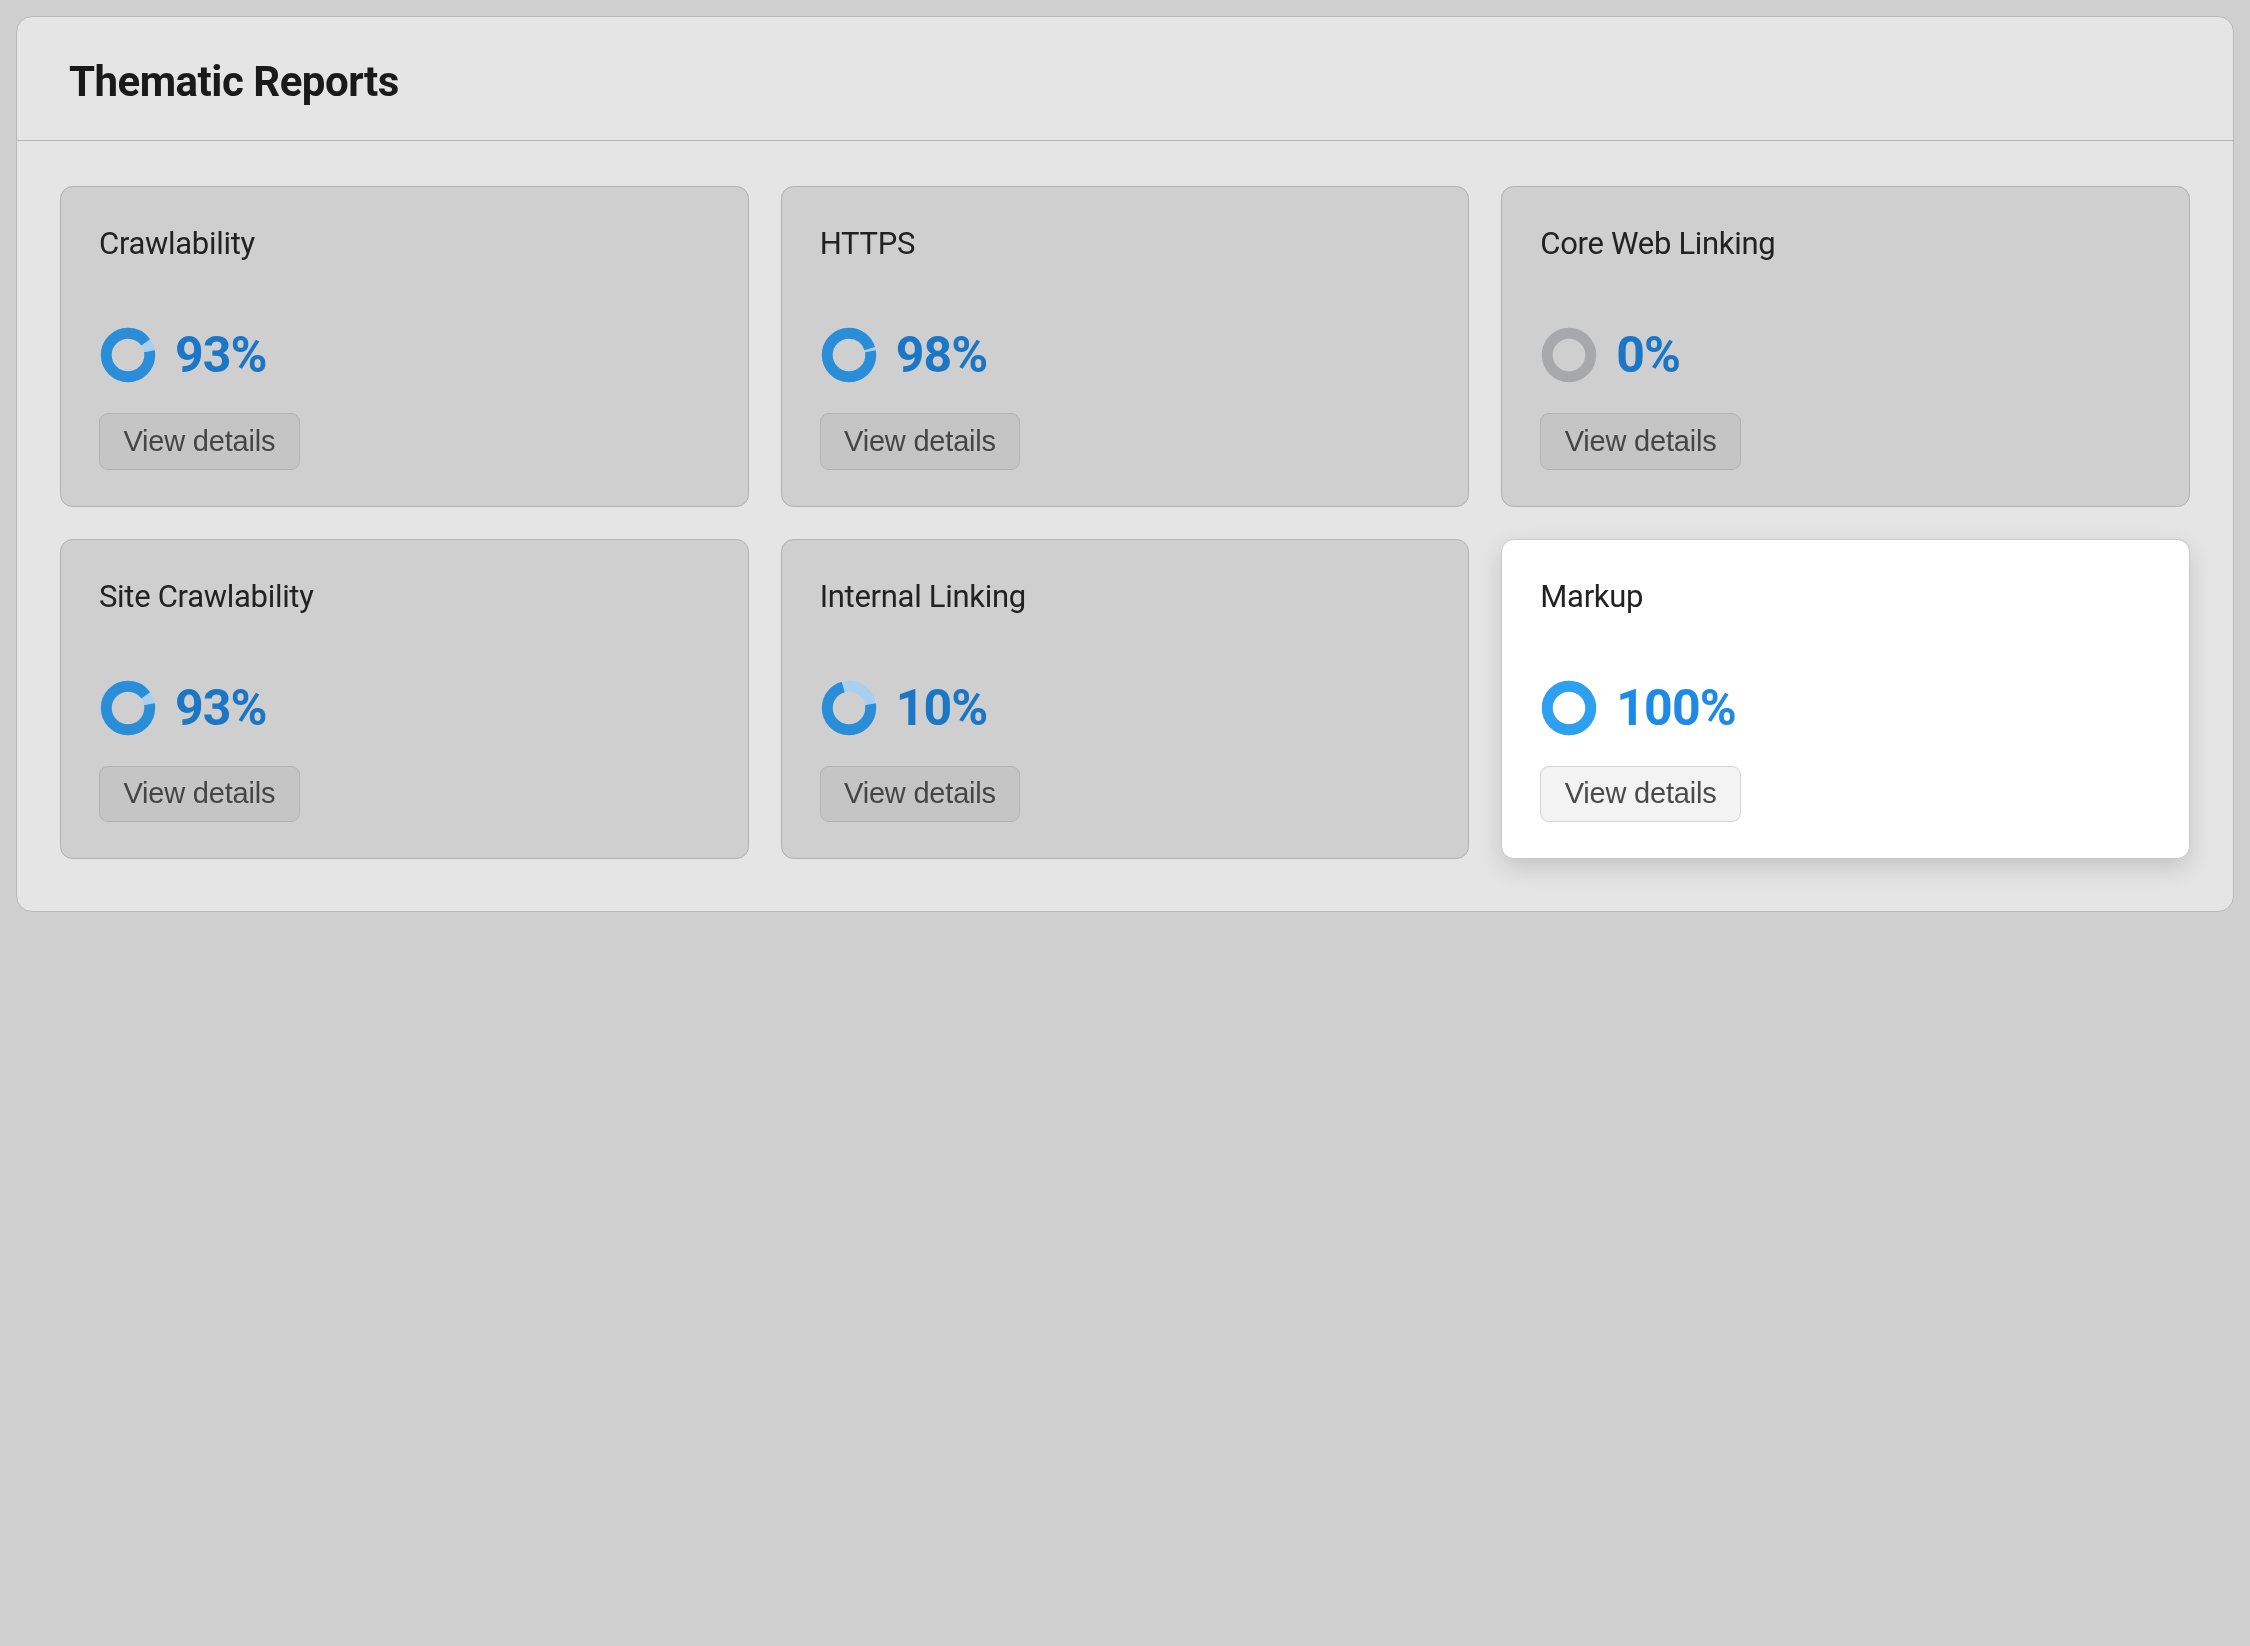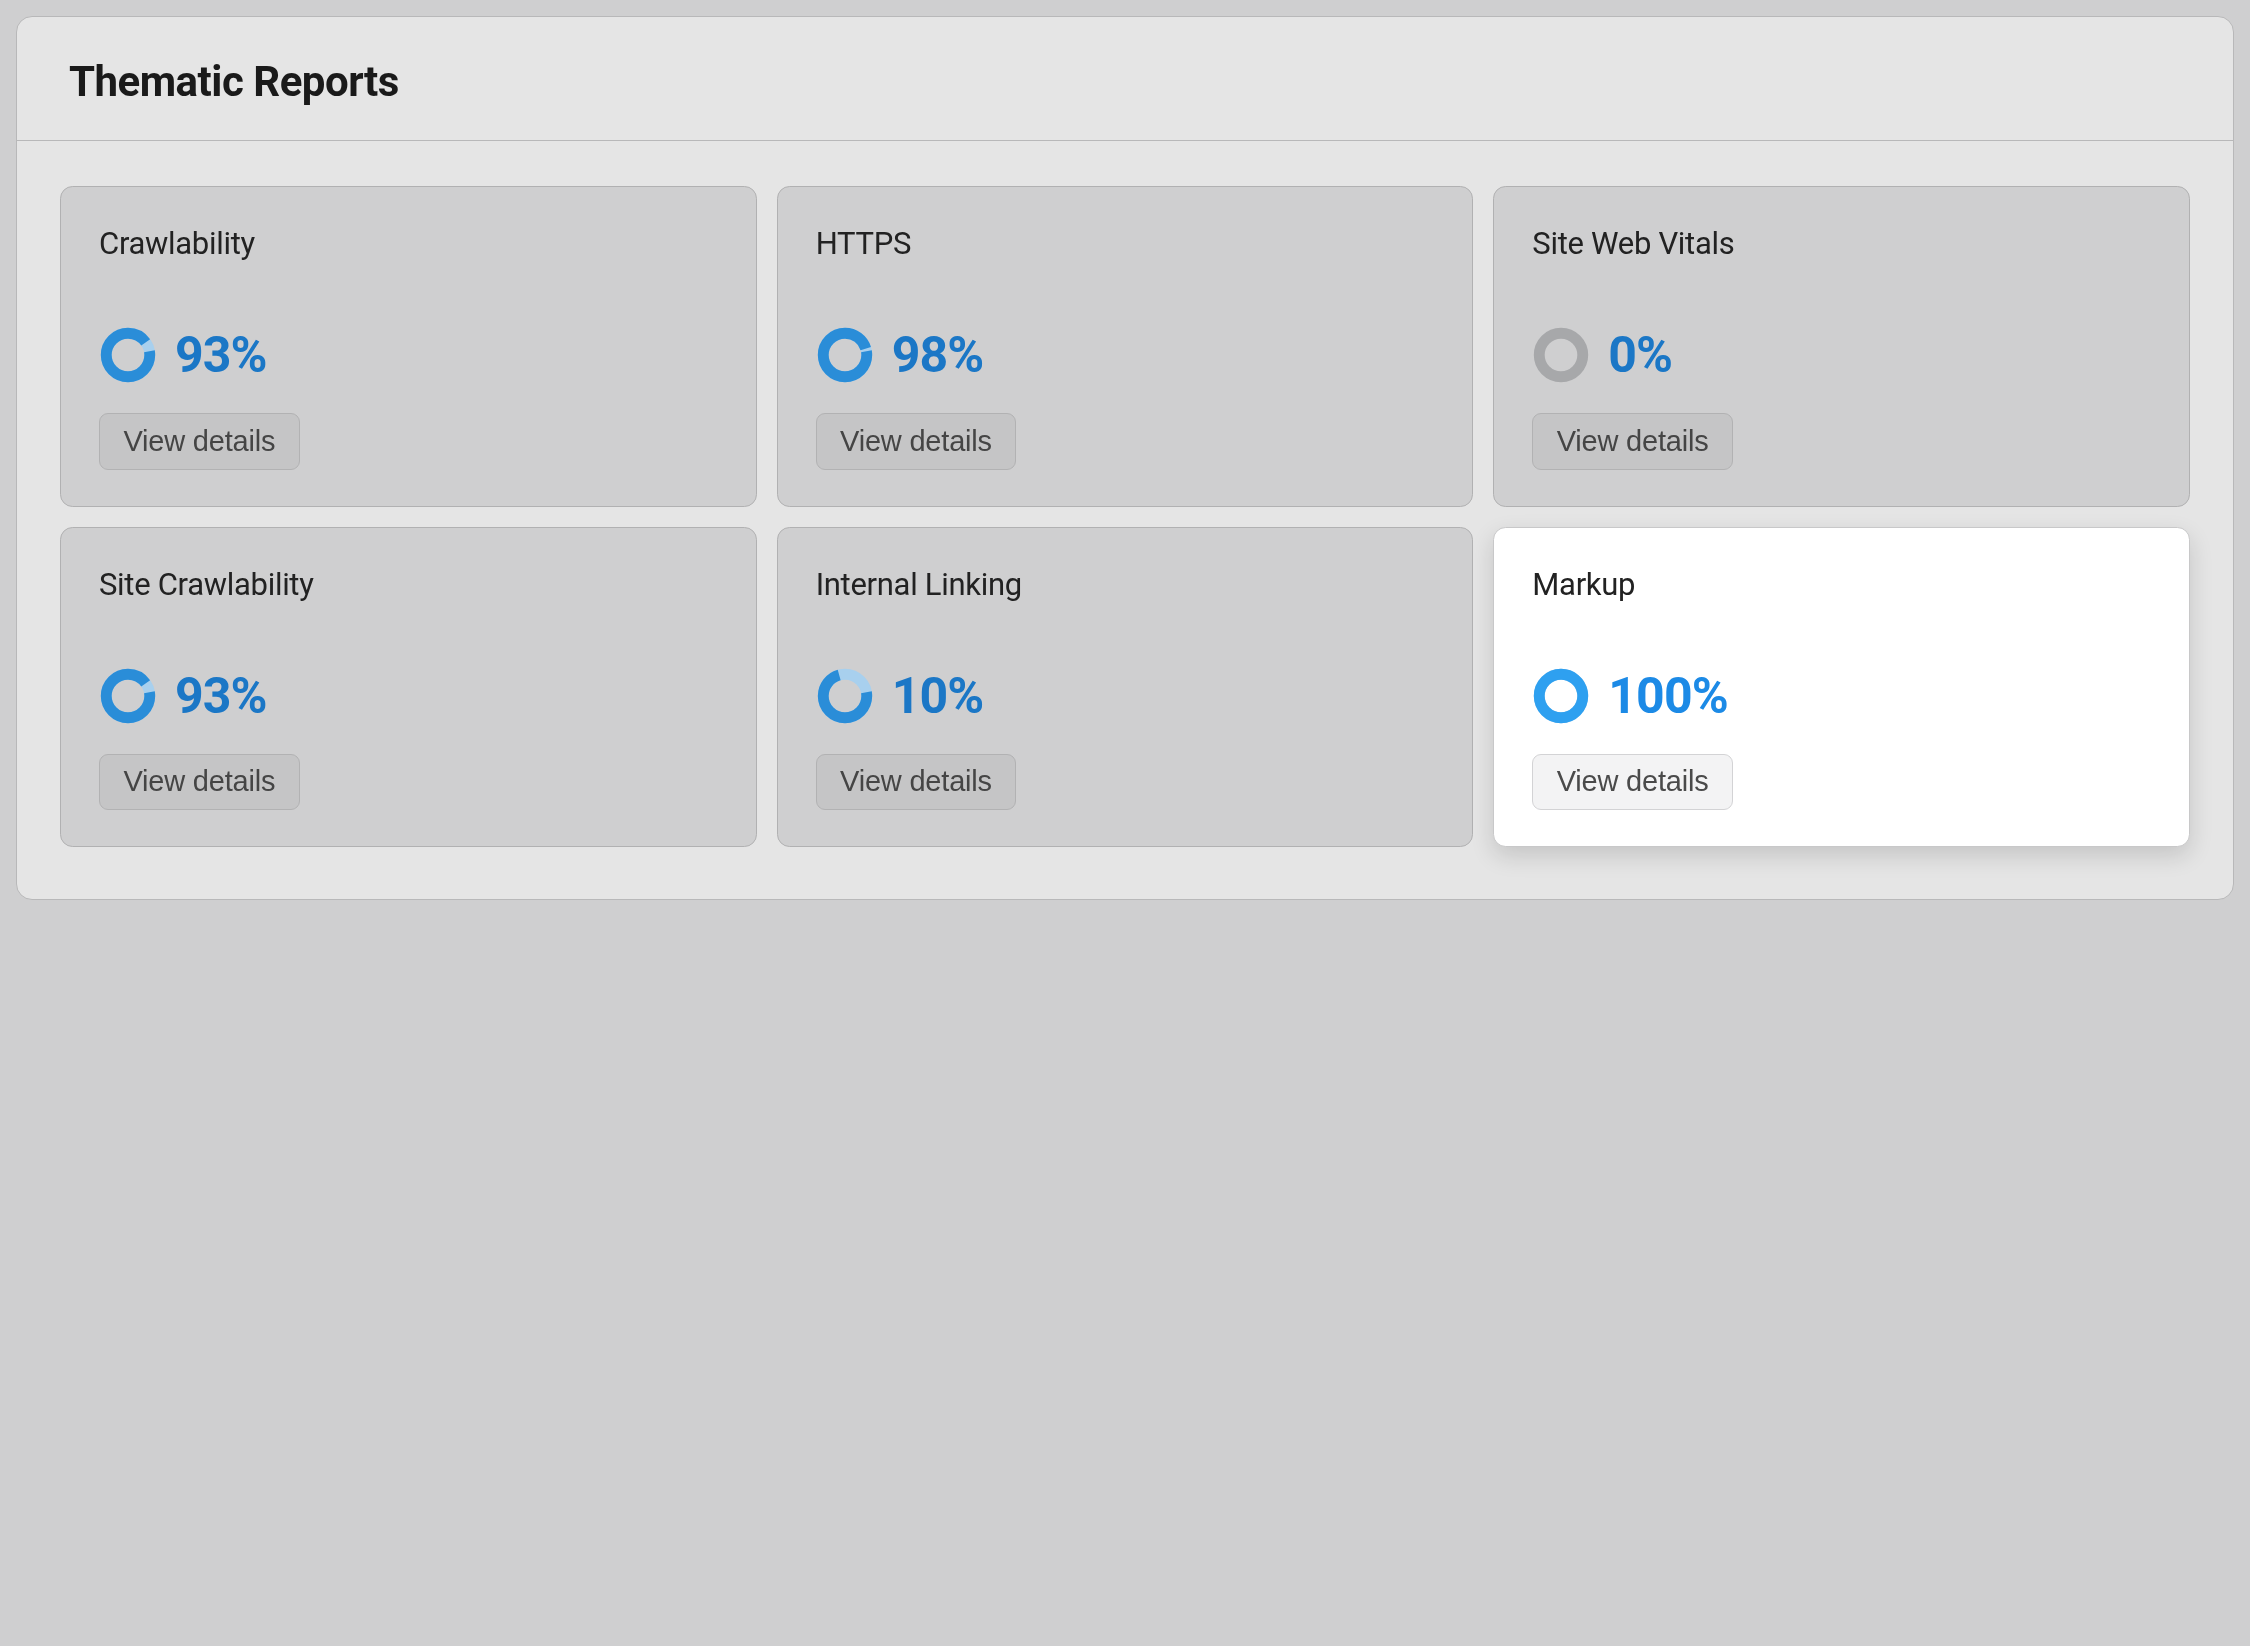--- a/index.html
+++ b/index.html
@@ -25,21 +25,21 @@
       font-weight: 700;
       color: #1a1a1a;
       letter-spacing: -0.5px;
     }
     .panel-body {
       padding: 45px 43px 52px 43px;
     }
     .grid {
       display: grid;
       grid-template-columns: repeat(3, 1fr);
-      gap: 20px;
+      gap: 32px;
     }
     .card {
       border: 1.8px solid #b1b1b2;
       border-radius: 12.6px;
       padding: 38px 38px 36px 38px;
       background: #cfcfd0;
       display: flex;
       flex-direction: column;
       align-items: flex-start;
     }
@@ -124,21 +124,21 @@
             <span class="donut">
   <svg viewBox="0 0 64 64" width="58" height="58">
     <circle cx="32" cy="32" r="24" fill="none" stroke="#a8d0ee" stroke-width="12"></circle>
     <circle cx="32" cy="32" r="24" fill="none" stroke="#2a8dd8" stroke-width="12" stroke-dasharray="147.78051842486386 3.0159289474462128" stroke-dashoffset="-33.17521842190821" transform="rotate(-90 32 32)"></circle>
   </svg></span>
             <span class="metric-value">98%</span>
           </div>
           <button class="btn">View details</button>
         </div>
         <div class="card">
-          <div class="card-title">Site Web Vitals</div>
+          <div class="card-title">Core Web Linking</div>
           <div class="metric">
             <span class="donut">
   <svg viewBox="0 0 64 64" width="58" height="58">
     <circle cx="32" cy="32" r="24" fill="none" stroke="#a7a8aa" stroke-width="12"></circle>
     <circle cx="32" cy="32" r="24" fill="none" stroke="#a7a8aa" stroke-width="12" stroke-dasharray="0 150.79644737231007" stroke-dashoffset="-33.17521842190821" transform="rotate(-90 32 32)"></circle>
   </svg></span>
             <span class="metric-value">0%</span>
           </div>
           <button class="btn">View details</button>
         </div>

